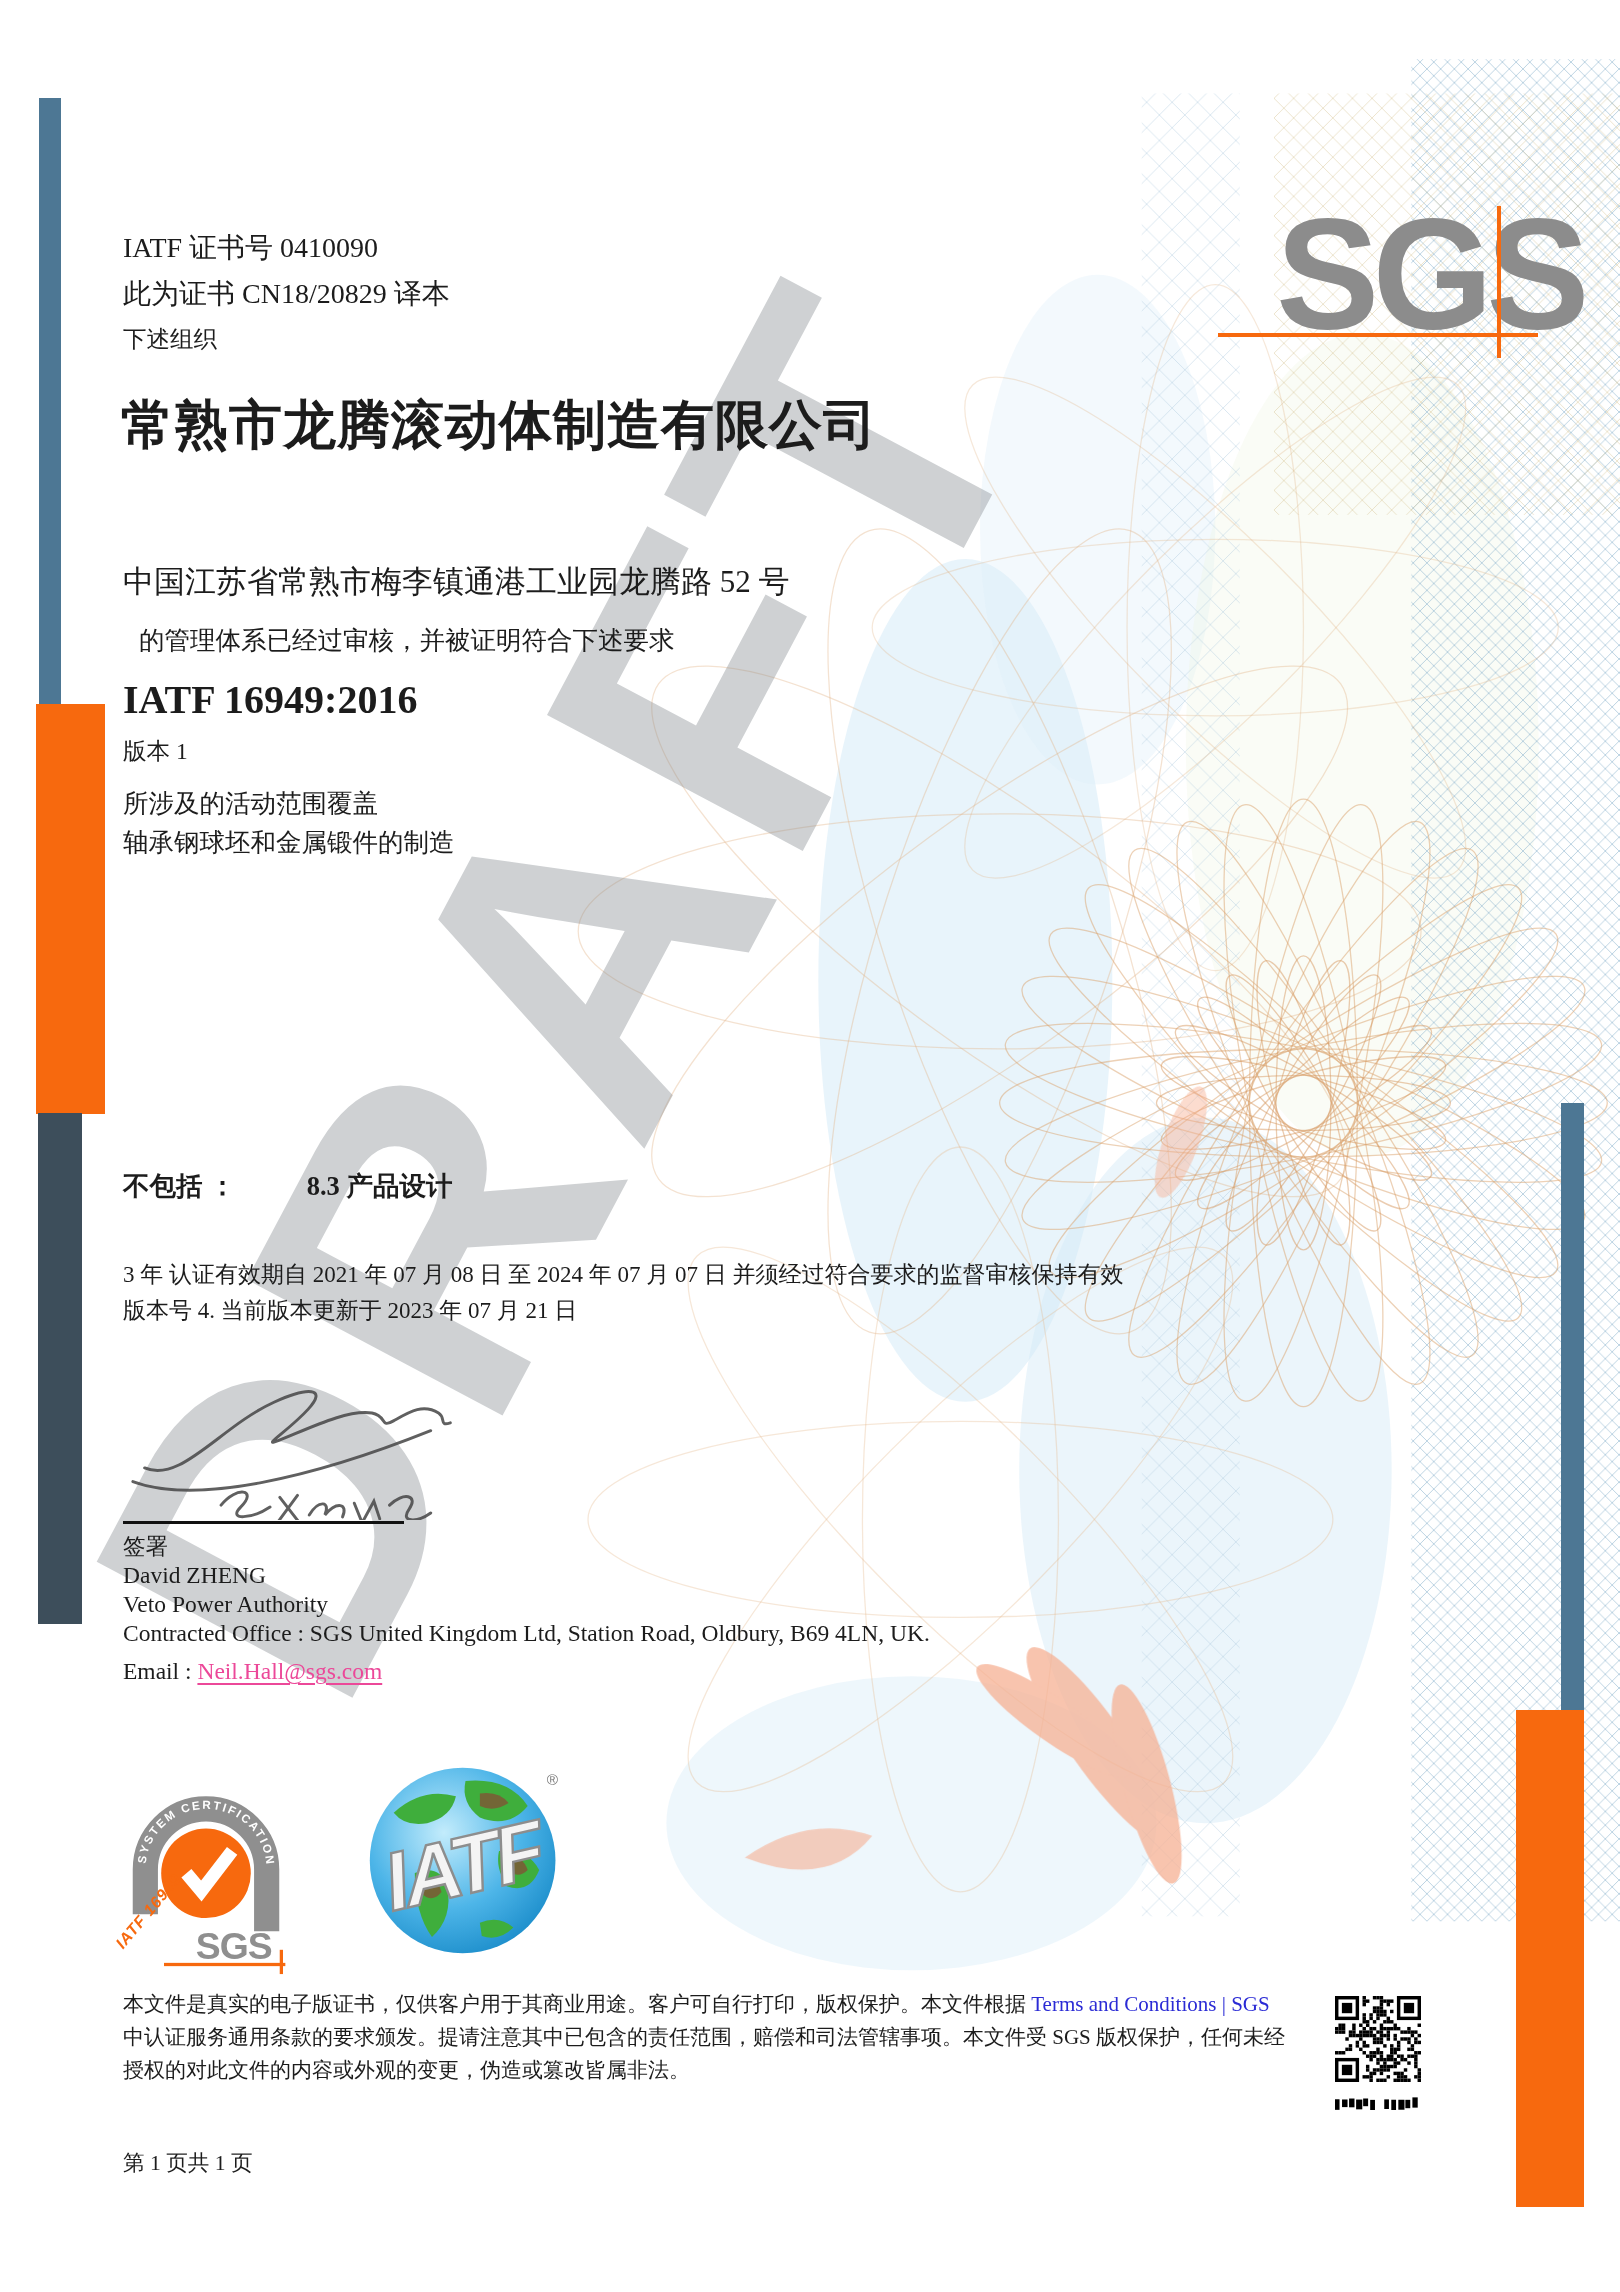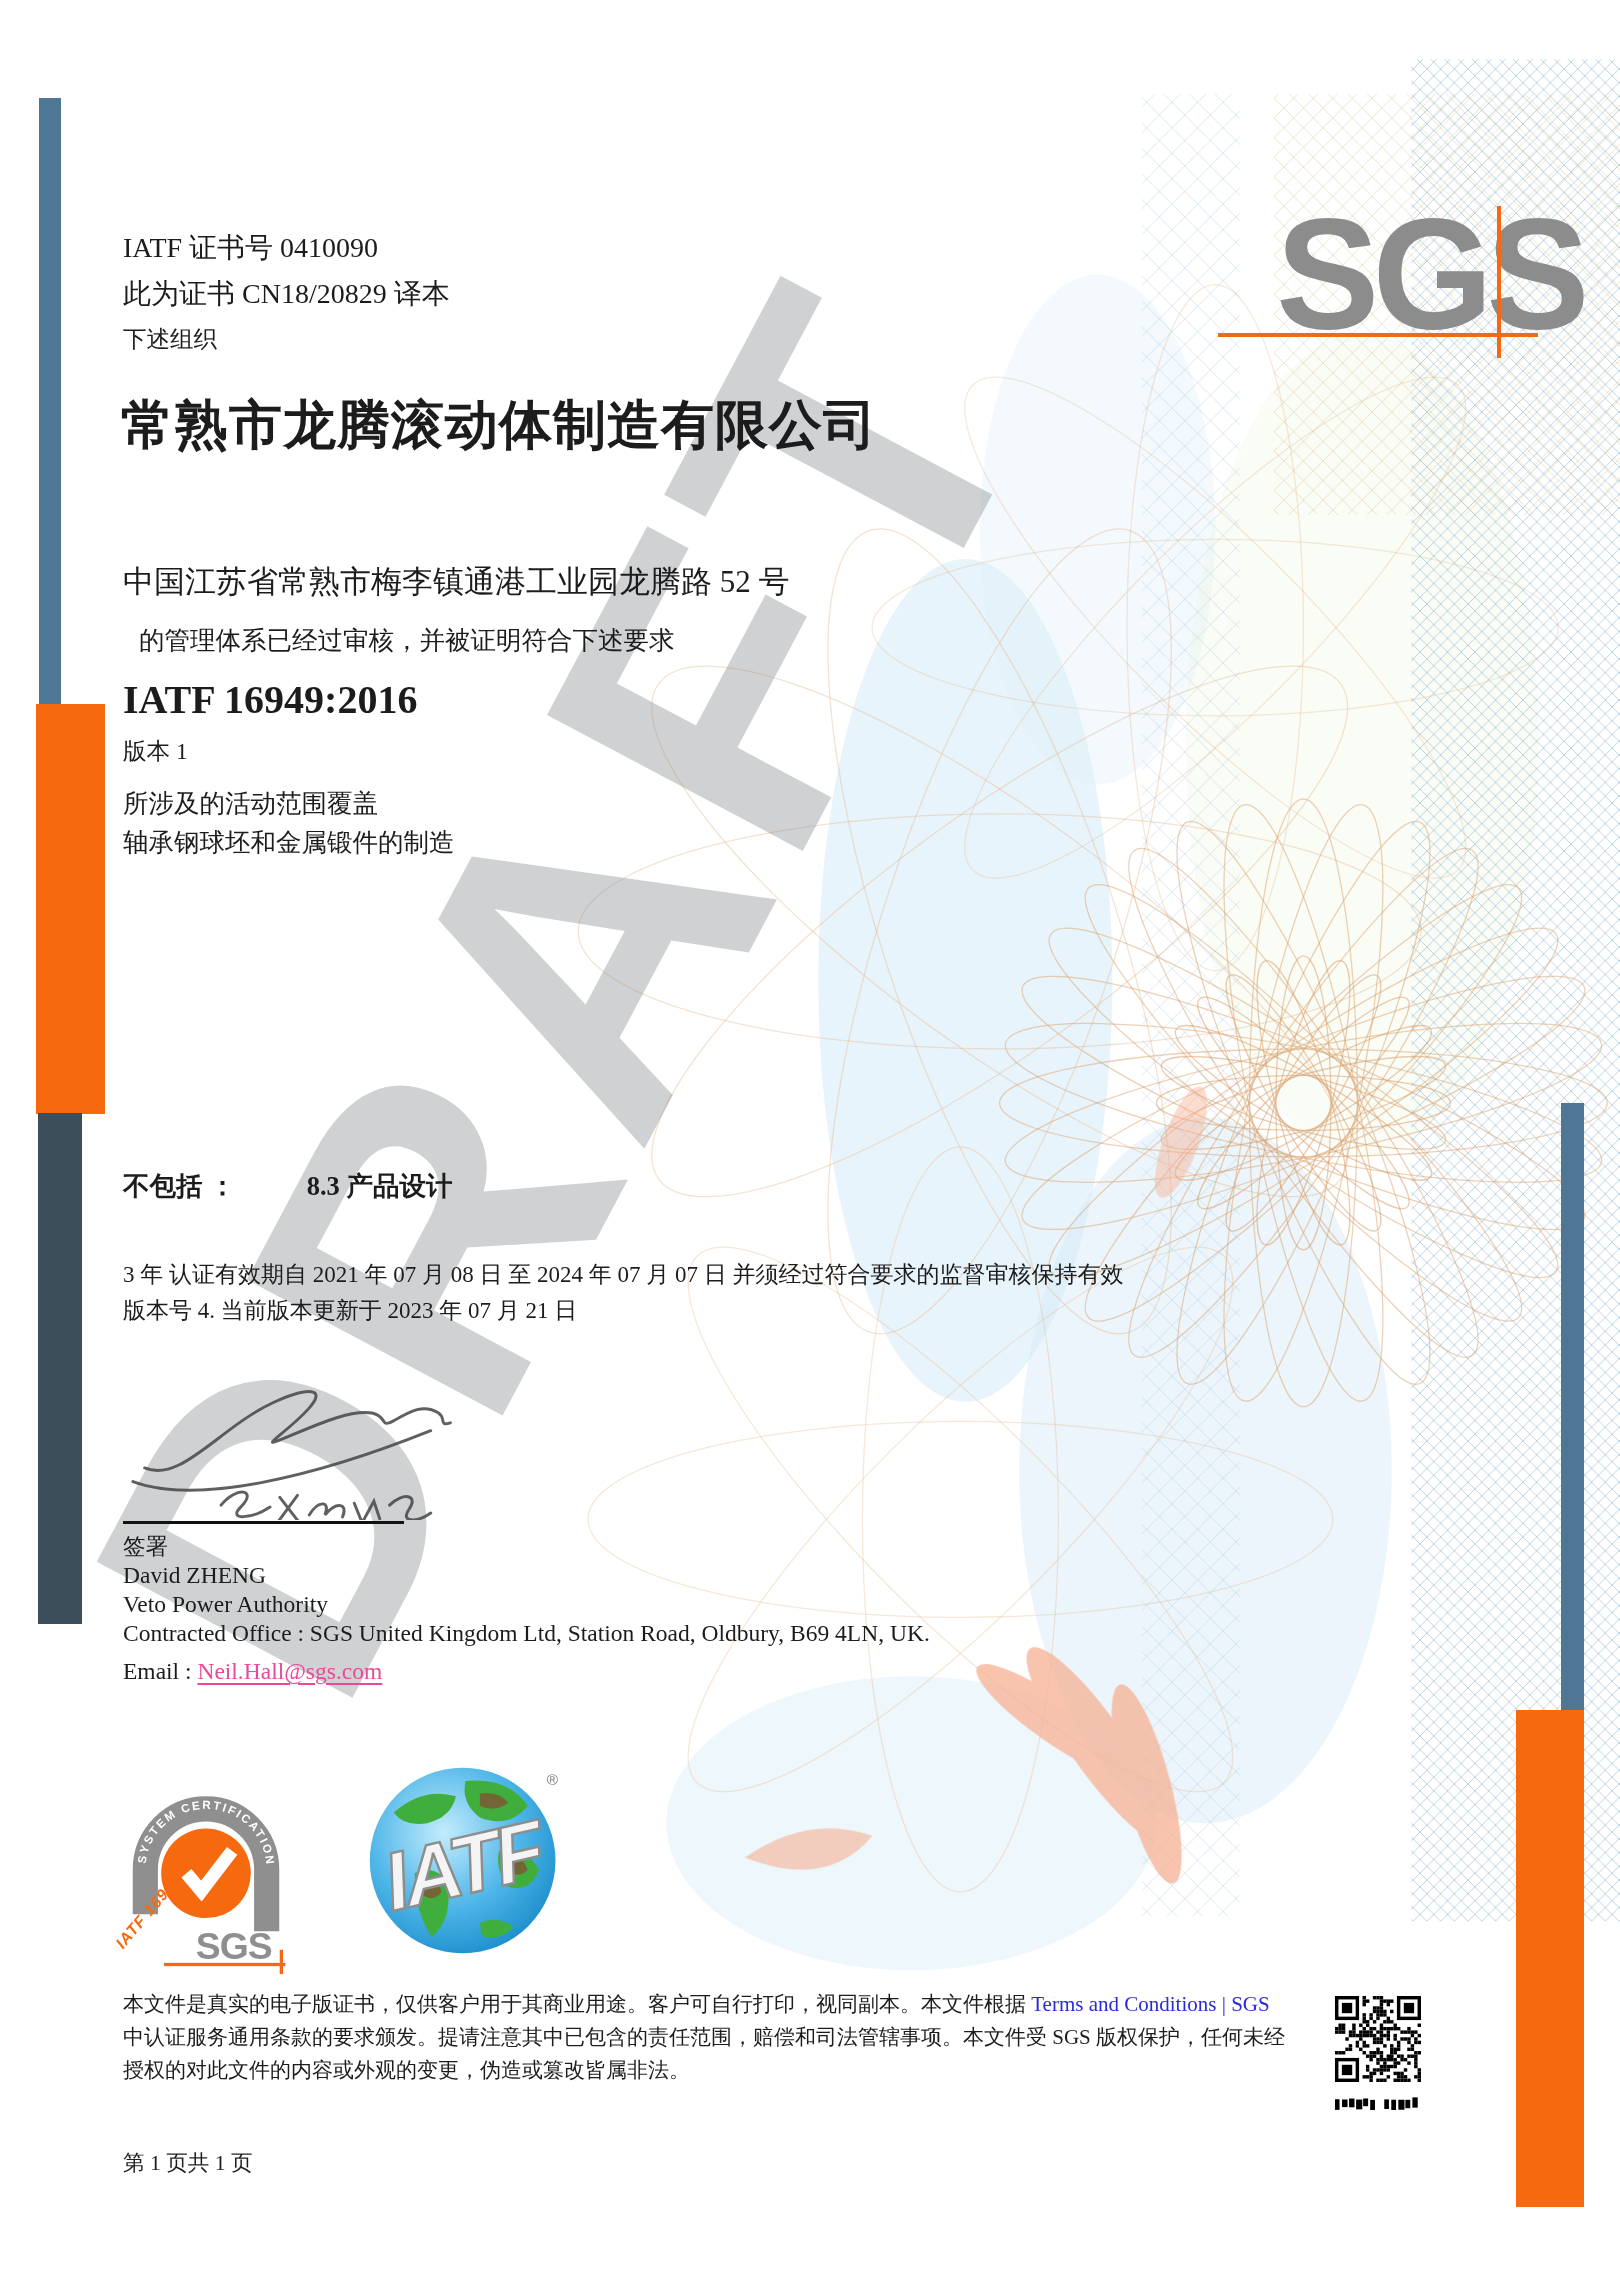--- a/index.html
+++ b/index.html
@@ -239,21 +239,21 @@
     <g fill="#7d5a36" opacity=".85">
       <path d="M 60,126 Q 75,120 80,138 Q 70,150 60,140 Z"></path>
       <path d="M 150,100 Q 165,100 170,115 Q 160,125 150,115 Z"></path>
       <path d="M 120,35 Q 140,32 150,45 Q 135,55 120,48 Z"></path>
     </g>
     <text x="18" y="140" transform="rotate(-13 102 105)" font-family="Liberation Sans, sans-serif" font-style="italic" font-weight="900" font-size="86" fill="#f4f4f4" stroke="#8d8d8d" stroke-width="2.5" letter-spacing="-5">IATF</text>
     <text x="190" y="26" font-family="Liberation Sans, sans-serif" font-size="16" fill="#777">®</text>
   </svg>
 
   <div class="abs footer" style="left:123px;top:1988px;">
-    <div><span>本文件是真实的电子版证书，仅供客户用于其商业用途。客户可自行打印，视同副本。本文件根据 </span><a href="#">Terms and Conditions | SGS</a></div>
+    <div><span>本文件是真实的电子版证书，仅供客户用于其商业用途。客户可自行打印，版权保护。本文件根据 </span><a href="#">Terms and Conditions | SGS</a></div>
     <div>中认证服务通用条款的要求颁发。提请注意其中已包含的责任范围，赔偿和司法管辖事项。本文件受 SGS 版权保护，任何未经</div>
     <div>授权的对此文件的内容或外观的变更，伪造或篡改皆属非法。</div>
   </div>
 
   <svg class="abs" style="left:1335px;top:1996px;" width="86" height="86" viewBox="0 0 88 88">
     <rect x="0" y="0" width="88" height="88" fill="#fff"></rect>
     <g id="qr-g">
         <rect x="28.16" y="0" width="3.52" height="3.52" fill="#000"></rect>
         <rect x="38.72" y="0" width="3.52" height="3.52" fill="#000"></rect>
         <rect x="42.24" y="0" width="3.52" height="3.52" fill="#000"></rect>

